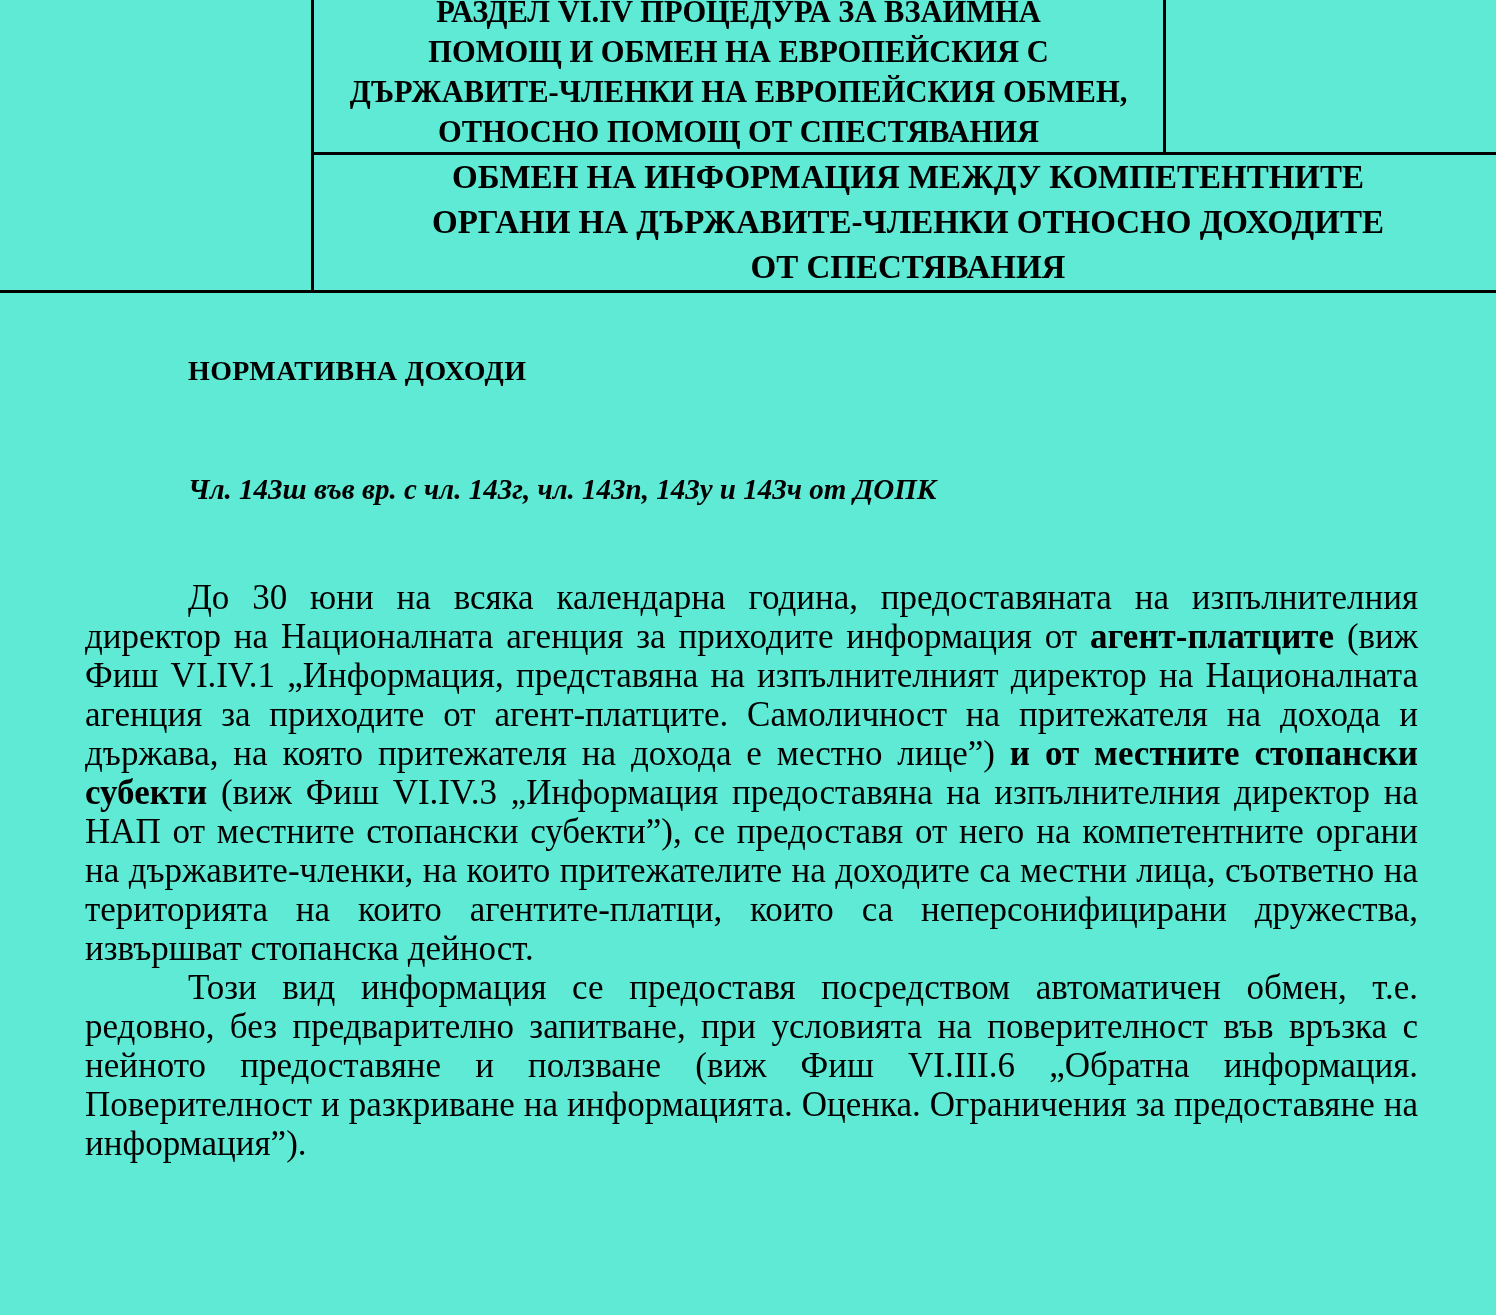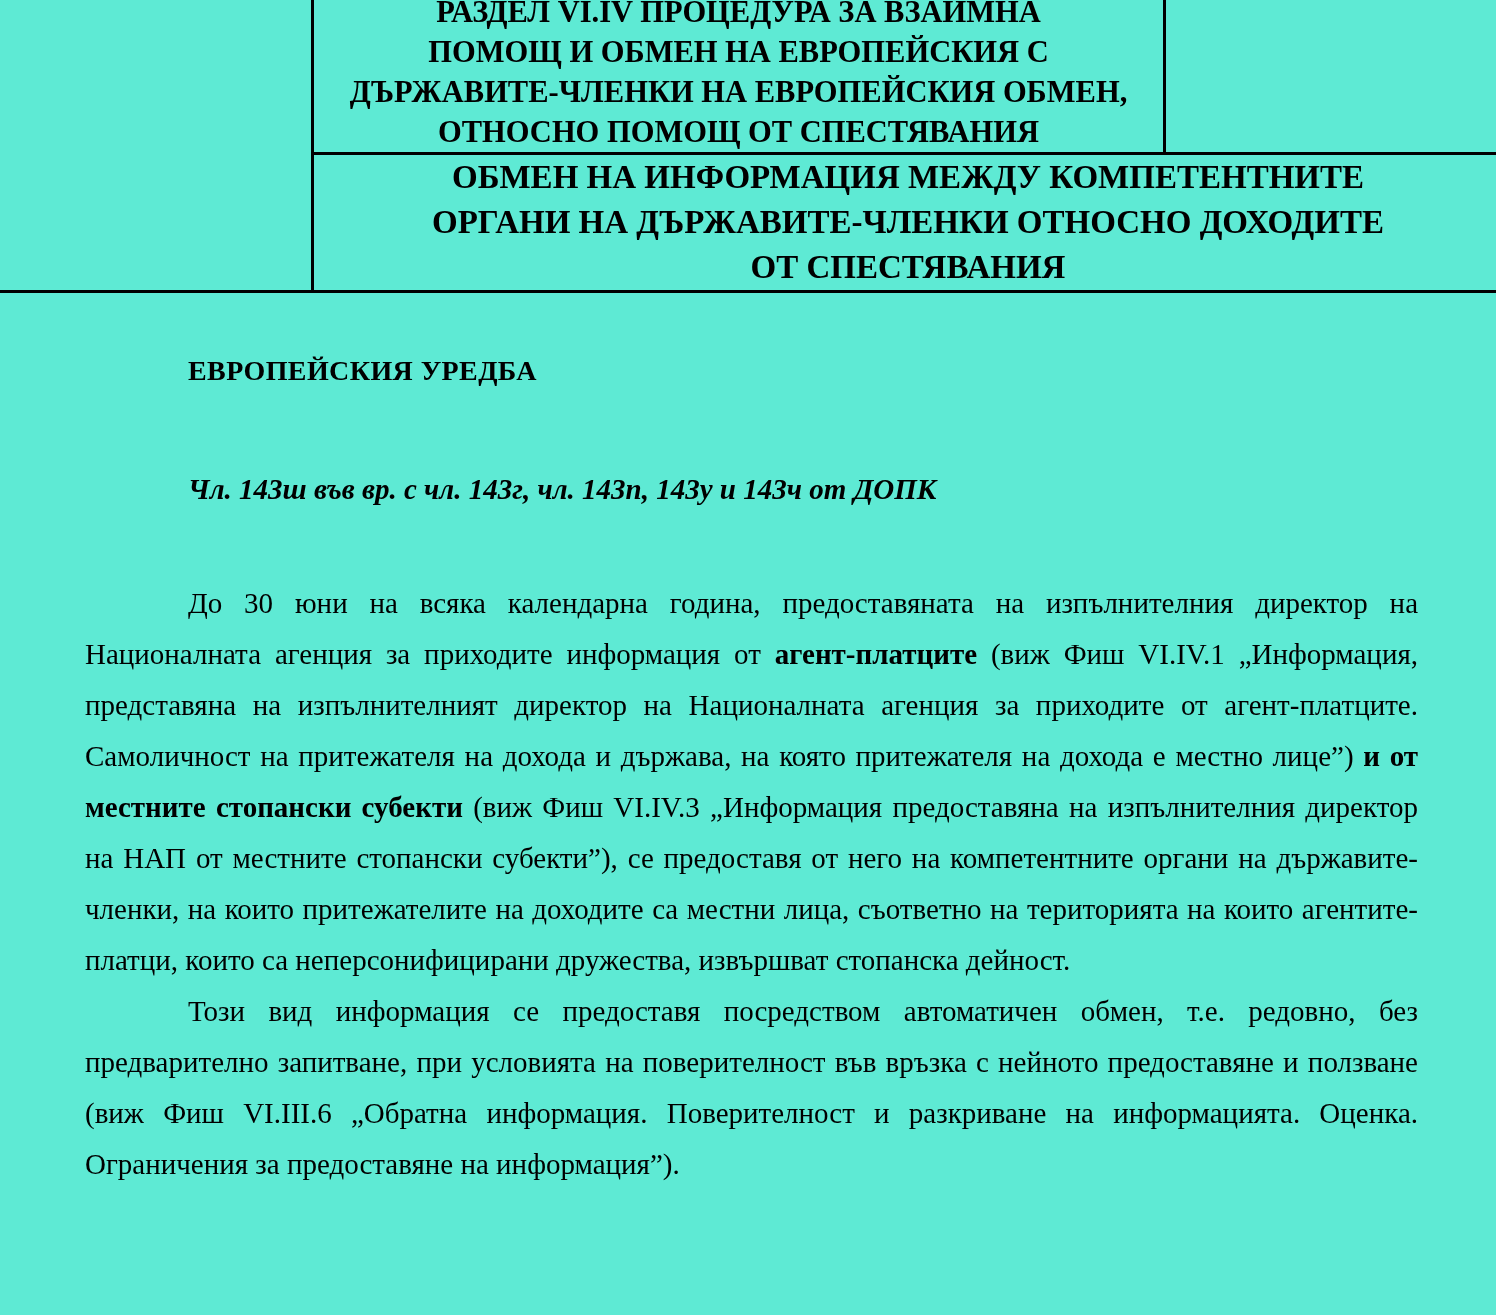--- a/index.html
+++ b/index.html
@@ -95,22 +95,22 @@
 
   .law-ref {
     font-weight: bold;
     font-size: 29px;
     margin-top: 86px;
     margin-left: 103px;
     font-style: italic;
   }
 
   .para {
-    font-size: 29px;
-    line-height: 51px;
+    font-size: 35px;
+    line-height: 39px;
     text-align: justify;
     text-indent: 103px;
     margin: 0;
     -webkit-hyphens: none;
     hyphens: none;
   }
   .para.first { margin-top: 72px; }
   .para.second { margin-top: 0px; }
 
   .para b { font-weight: bold; }
@@ -138,21 +138,21 @@
           <div class="subtitle-text">ОБМЕН НА ИНФОРМАЦИЯ МЕЖДУ КОМПЕТЕНТНИТЕ</div>
           <div class="subtitle-text">ОРГАНИ НА ДЪРЖАВИТЕ-ЧЛЕНКИ ОТНОСНО ДОХОДИТЕ</div>
           <div class="subtitle-text">ОТ СПЕСТЯВАНИЯ</div>
         </td>
       </tr>
     </tbody>
   </table>
 
   <div class="body-wrap">
 
-    <div class="section-heading">ЕВРОПЕЙСКИЯ УРЕДБА</div>
+    <div class="section-heading">НОРМАТИВНА ДОХОДИ</div>
 
     <div class="law-ref">Чл. 143ш във вр. с чл. 143г, чл. 143п, 143у и 143ч от ДОПК</div>
 
     <p class="para first"><span>До 30 юни на всяка календарна година, предоставяната на изпълнителния директор на Националната агенция за приходите информация от </span><b>агент-платците</b><span> (виж Фиш VI.IV.1 „Информация, представяна на изпълнителният директор на Националната агенция за приходите от агент-платците. Самоличност на притежателя на дохода и държава, на която притежателя на дохода е местно лице”) </span><b>и от местните стопански субекти</b><span> (виж Фиш VI.IV.3 „Информация предоставяна на изпълнителния директор на НАП от местните стопански субекти”), се предоставя от него на компетентните органи на държавите-членки, на които притежателите на доходите са местни лица, съответно на територията на които агентите-платци, които са неперсонифицирани дружества, извършват стопанска дейност.</span></p>
 
     <p class="para second"><span>Този вид информация се предоставя посредством автоматичен обмен, т.е. редовно, без предварително запитване, при условията на поверителност във връзка с нейното предоставяне и ползване (виж Фиш VI.III.6 „Обратна информация. Поверителност и разкриване на информацията. Оценка. Ограничения за предоставяне на информация”).</span></p>
 
   </div>
 
 </div>

